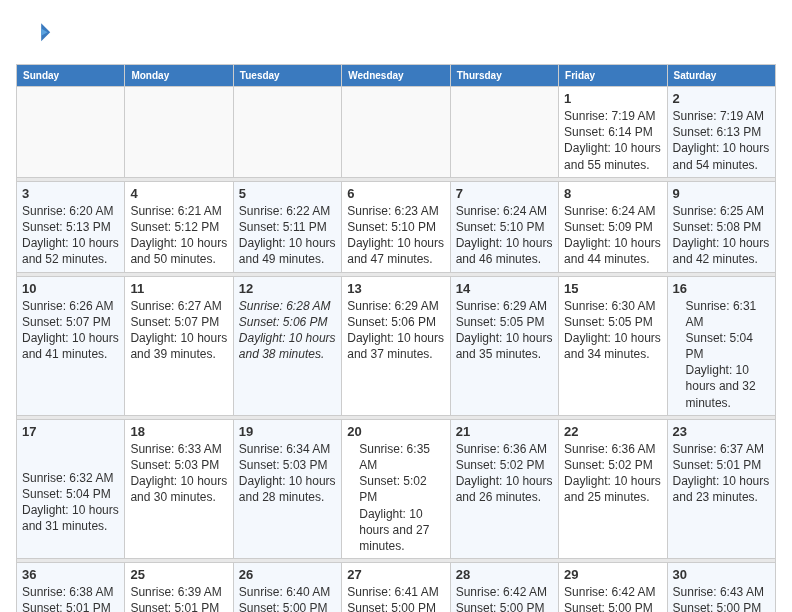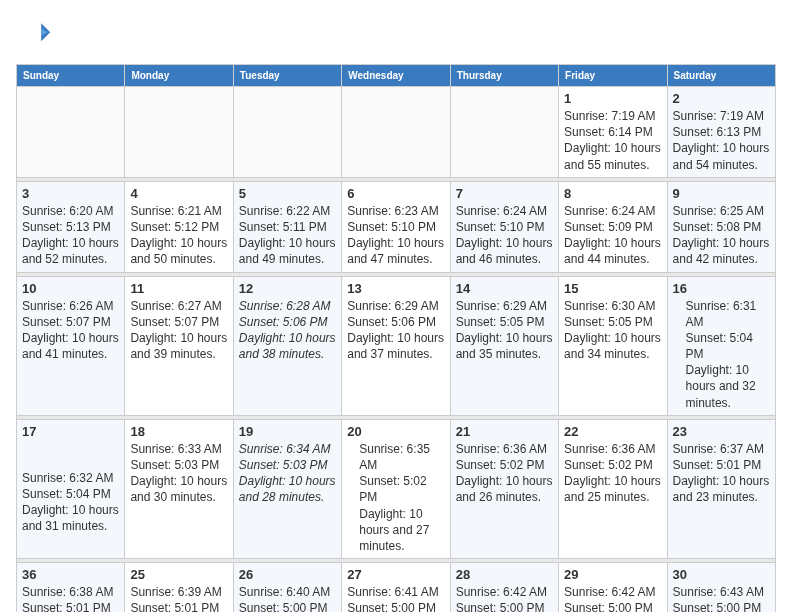--- a/index.html
+++ b/index.html
@@ -250,21 +250,21 @@
 Daylight: 10 hours and 31 minutes.</div>
         </td>
         <td>
           <span class="day-number">18</span>
           <div class="cell-text" style="white-space: pre-line;">Sunrise: 6:33 AM
 Sunset: 5:03 PM
 Daylight: 10 hours and 30 minutes.</div>
         </td>
         <td>
           <span class="day-number">19</span>
-          <div class="cell-text" style="white-space: pre-line; font-style: italic;">Sunrise: 6:34 AM
+          <div class="cell-text" style="white-space: pre-line;">Sunrise: 6:34 AM
 Sunset: 5:03 PM
 Daylight: 10 hours and 28 minutes.</div>
         </td>
         <td>
           <span class="day-number">20</span>
           <div class="cell-text" style="white-space: pre-line; margin-left: 12px;">Sunrise: 6:35 AM
 Sunset: 5:02 PM
 Daylight: 10 hours and 27 minutes.</div>
         </td>
         <td>

